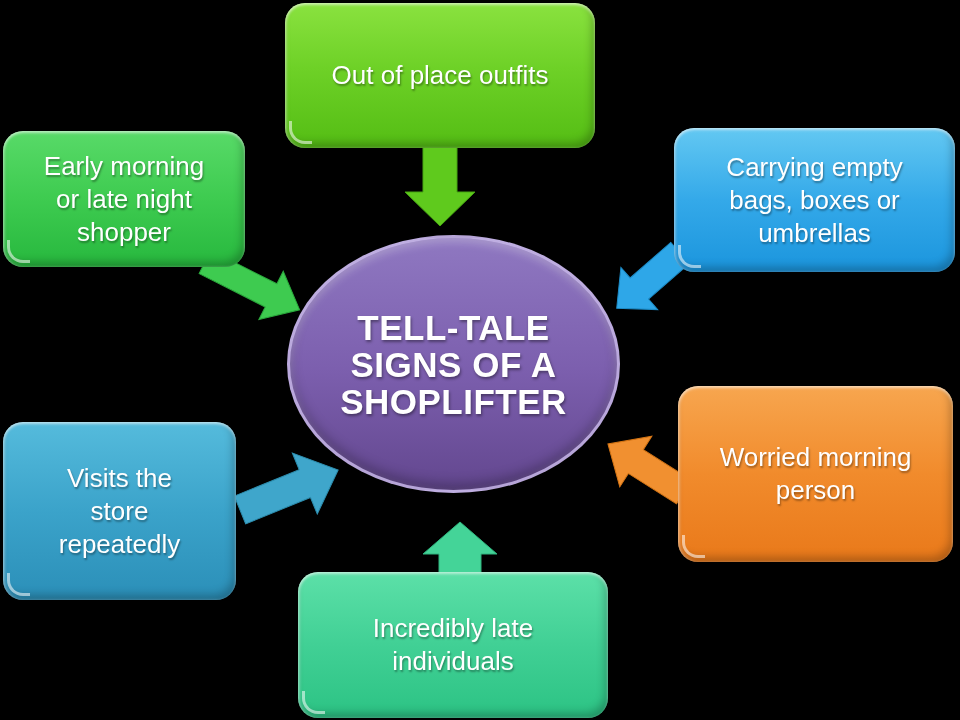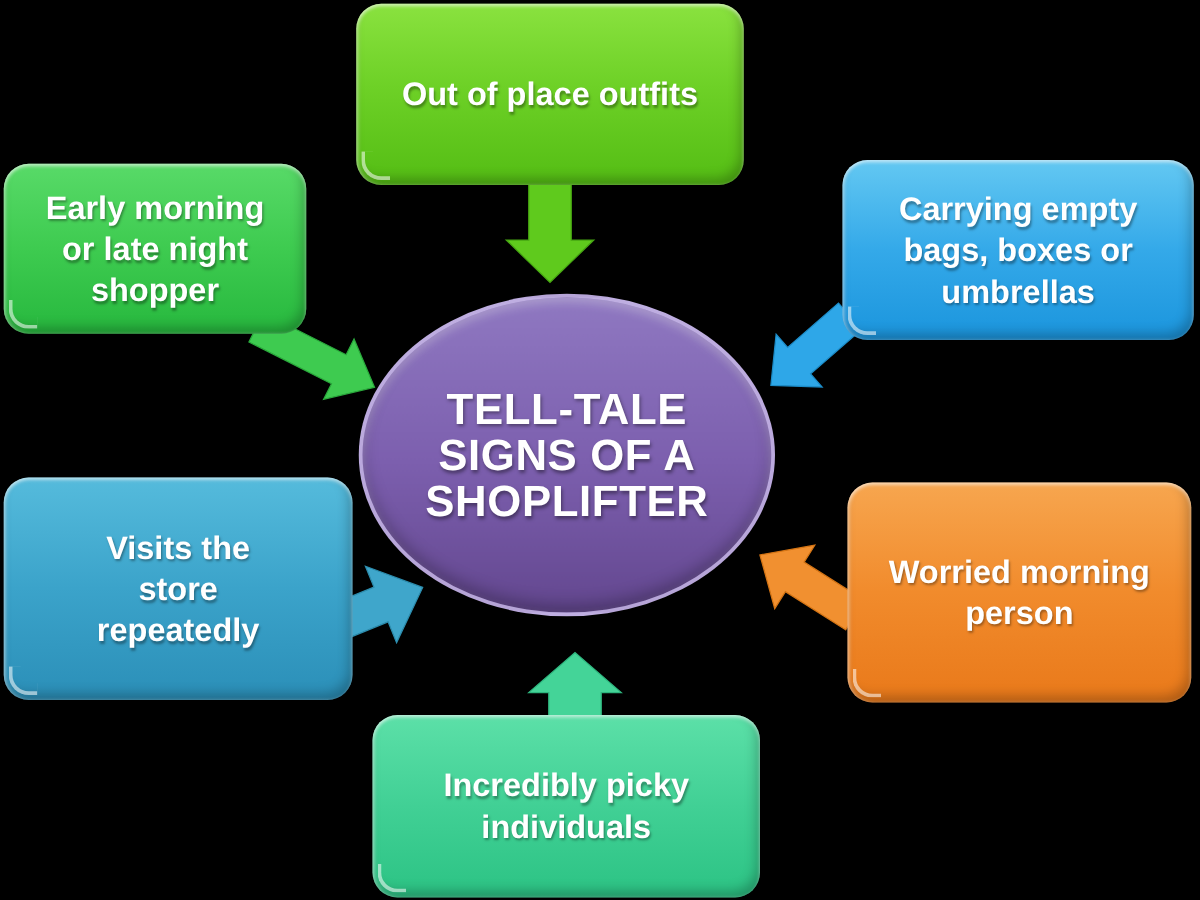--- a/index.html
+++ b/index.html
@@ -21,21 +21,21 @@
     width: 960px; height: 720px;
   }
   .node {
     position: absolute;
     border-radius: 20px;
     display: flex;
     align-items: center;
     justify-content: center;
     text-align: center;
     color: #fff;
-    font-weight: bold;
+    font-weight: normal;
     font-size: 26px;
     line-height: 33px;
     white-space: pre-line;
     text-shadow: 1px 2px 2px rgba(0,0,0,0.35);
     box-shadow:
       inset 0 2px 3px rgba(255,255,255,0.55),
       inset 2px 0 3px rgba(255,255,255,0.25),
       inset -3px -5px 9px rgba(0,0,0,0.25);
   }
   .node::after {
@@ -46,21 +46,21 @@
     border-left: 3px solid rgba(255,255,255,0.55);
     border-bottom: 3px solid rgba(255,255,255,0.55);
     border-bottom-left-radius: 16px;
   }
   .node-top      { left: 285px; top: 3px;   width: 310px; height: 145px;
                    background: linear-gradient(180deg,#8ae23f 0%,#6ed127 45%,#54bd14 100%); }
   .node-topleft  { left: 3px;   top: 131px; width: 242px; height: 136px;
                    background: linear-gradient(180deg,#58da68 0%,#3ecb50 50%,#27b83e 100%); }
   .node-topright { left: 674px; top: 128px; width: 281px; height: 144px;
                    background: linear-gradient(180deg,#63c8f2 0%,#34a9e9 50%,#1b95dd 100%); }
-  .node-left     { left: 3px;   top: 382px; width: 279px; height: 178px;
+  .node-left     { left: 3px;   top: 422px; width: 233px; height: 178px;
                    background: linear-gradient(180deg,#55bbdc 0%,#3ba3ca 50%,#2b8fb8 100%); }
   .node-right    { left: 678px; top: 386px; width: 275px; height: 176px;
                    background: linear-gradient(180deg,#f7a64f 0%,#f18b2c 50%,#e9791a 100%); }
   .node-bottom   { left: 298px; top: 572px; width: 310px; height: 146px;
                    background: linear-gradient(180deg,#5ce0a8 0%,#41d095 50%,#2cc384 100%); }
   .center-ellipse {
     position: absolute;
     left: 287px; top: 235px;
     width: 333px; height: 258px;
     border-radius: 50%;
@@ -118,21 +118,21 @@
 store
 repeatedly</span>
   </div>
 
   <div class="node node-right">
     <span>Worried morning
 person</span>
   </div>
 
   <div class="node node-bottom">
-    <span>Incredibly picky
+    <span>Incredibly late
 individuals</span>
   </div>
 
   <div class="center-ellipse">
     <span>TELL-TALE
 SIGNS OF A
 SHOPLIFTER</span>
   </div>
 
 </div>

